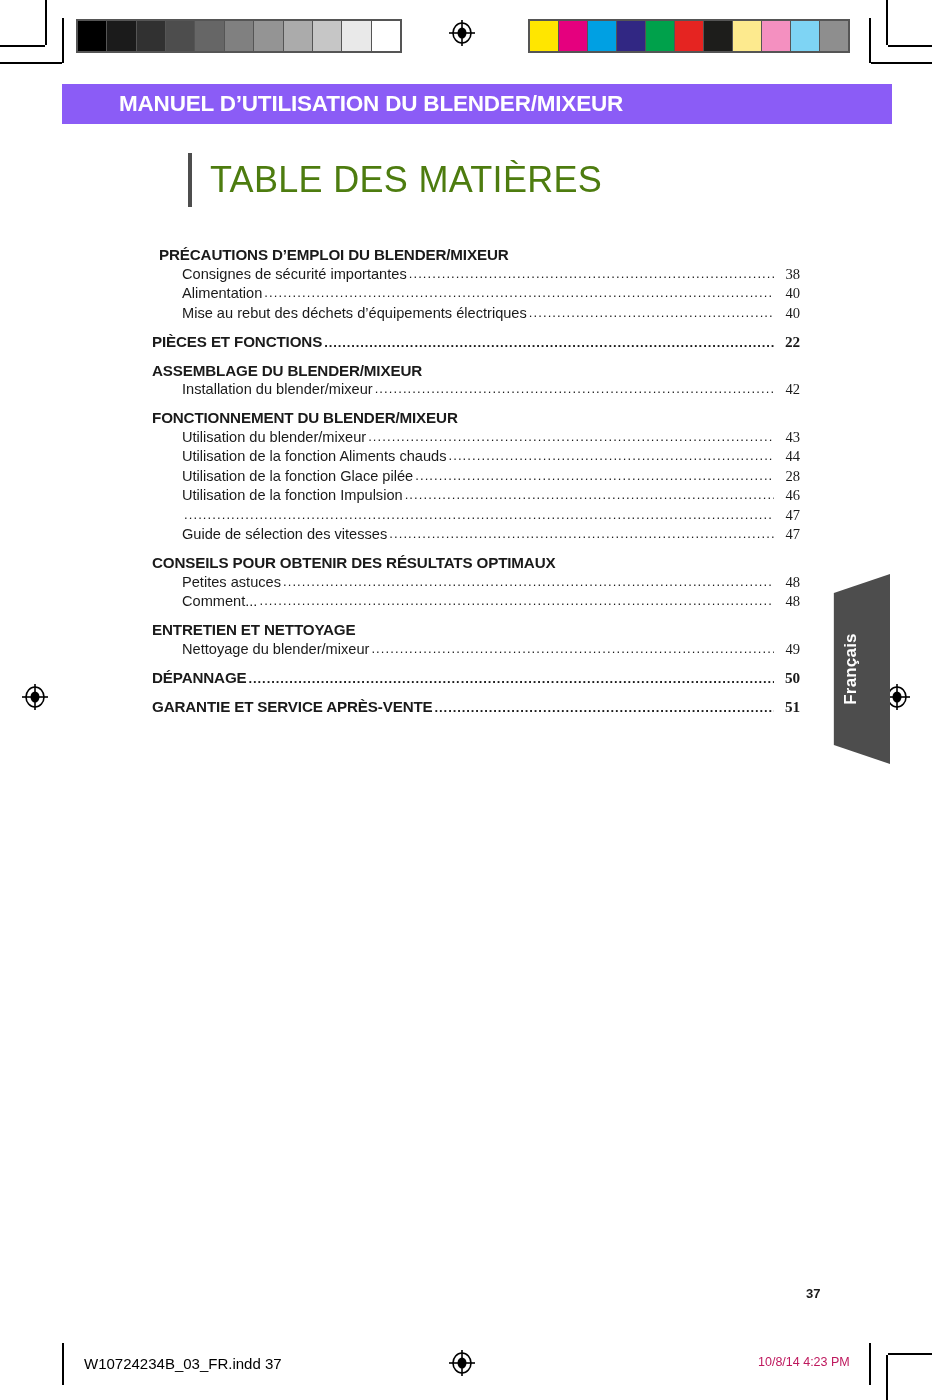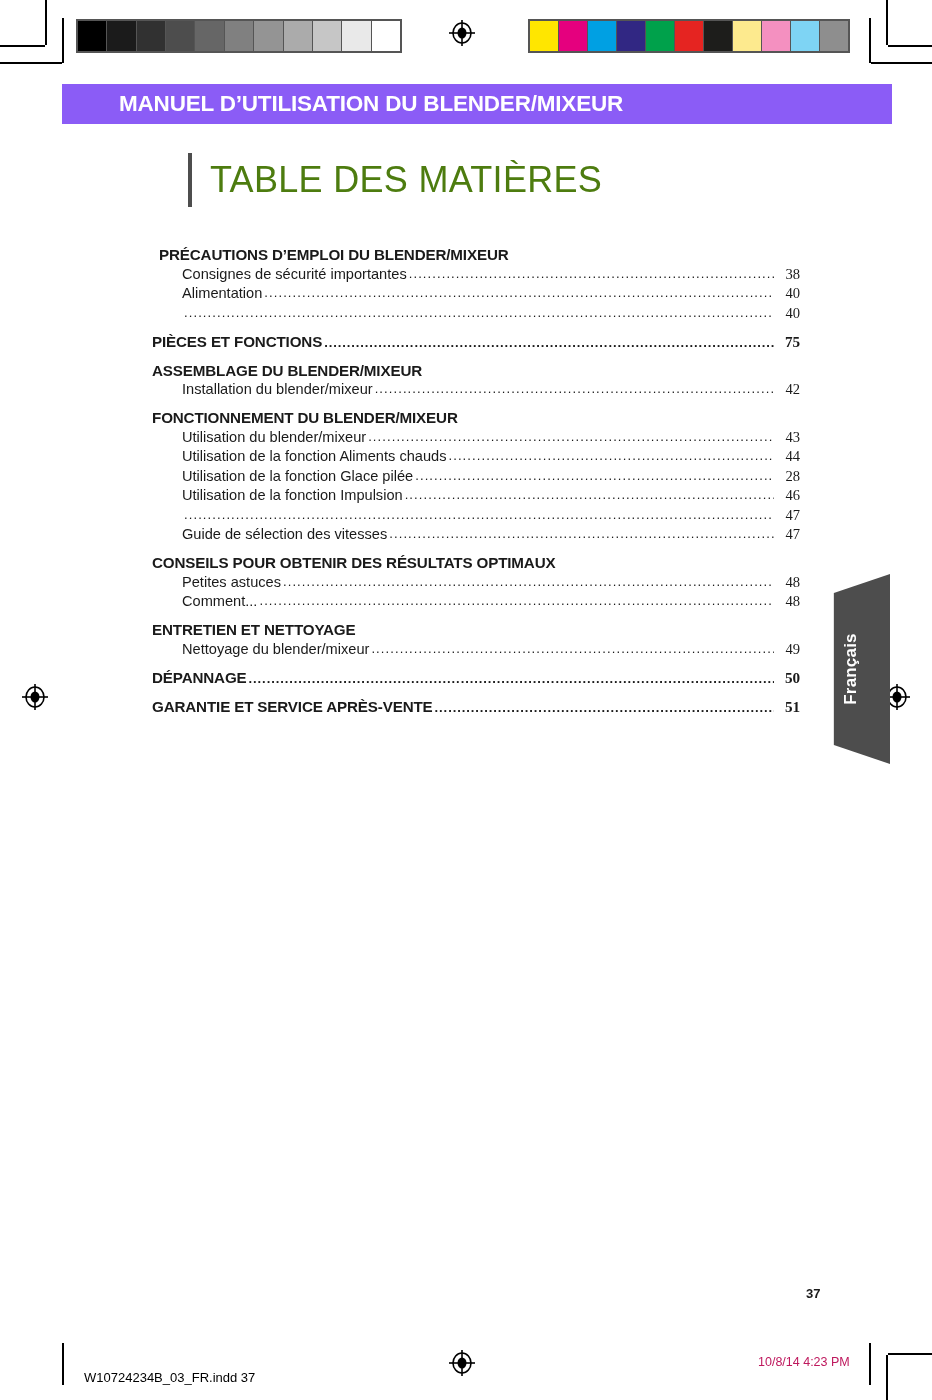--- a/index.html
+++ b/index.html
@@ -172,24 +172,23 @@
     font-size: 13px;
     font-weight: bold;
     color: #1a1a1a;
   }
 
   
   #footer-file {
     position: absolute;
     left: 84px;
     top: 1355px;
-    font-size: 13px;
+    font-size: 15px;
     color: #000000;
     white-space: nowrap;
-    margin-top: 15px;
   }
   #footer-time {
     position: absolute;
     left: 758px;
     top: 1355px;
     font-size: 12.5px;
     color: #be185d;
     white-space: nowrap;
   }
   .footer-rule {
@@ -284,27 +283,28 @@
       <span class="entry-label">Consignes de sécurité importantes</span>
       <span class="leader">................................................................................................................................................................................................................................................................................................................................................................................................................</span>
       <span class="page-num">38</span>
     </div>
     <div class="toc-entry">
       <span class="entry-label">Alimentation</span>
       <span class="leader">................................................................................................................................................................................................................................................................................................................................................................................................................</span>
       <span class="page-num">40</span>
     </div>
     <div class="toc-entry">
+      <span class="entry-label">Mise au rebut des déchets d’équipements électriques</span>
       <span class="leader">................................................................................................................................................................................................................................................................................................................................................................................................................</span>
       <span class="page-num">40</span>
     </div>
     <div class="toc-section">
       <span class="entry-label">PIÈCES ET FONCTIONS</span>
       <span class="leader">................................................................................................................................................................................................................................................................................................................................................................................................................</span>
-      <span class="page-num">75</span>
+      <span class="page-num">22</span>
     </div>
     <div class="toc-section no-leader">
       <span class="entry-label">ASSEMBLAGE DU BLENDER/MIXEUR</span>
       <span class="leader">................................................................................................................................................................................................................................................................................................................................................................................................................</span>
       <span class="page-num"></span>
     </div>
     <div class="toc-entry">
       <span class="entry-label">Installation du blender/mixeur</span>
       <span class="leader">................................................................................................................................................................................................................................................................................................................................................................................................................</span>
       <span class="page-num">42</span>

